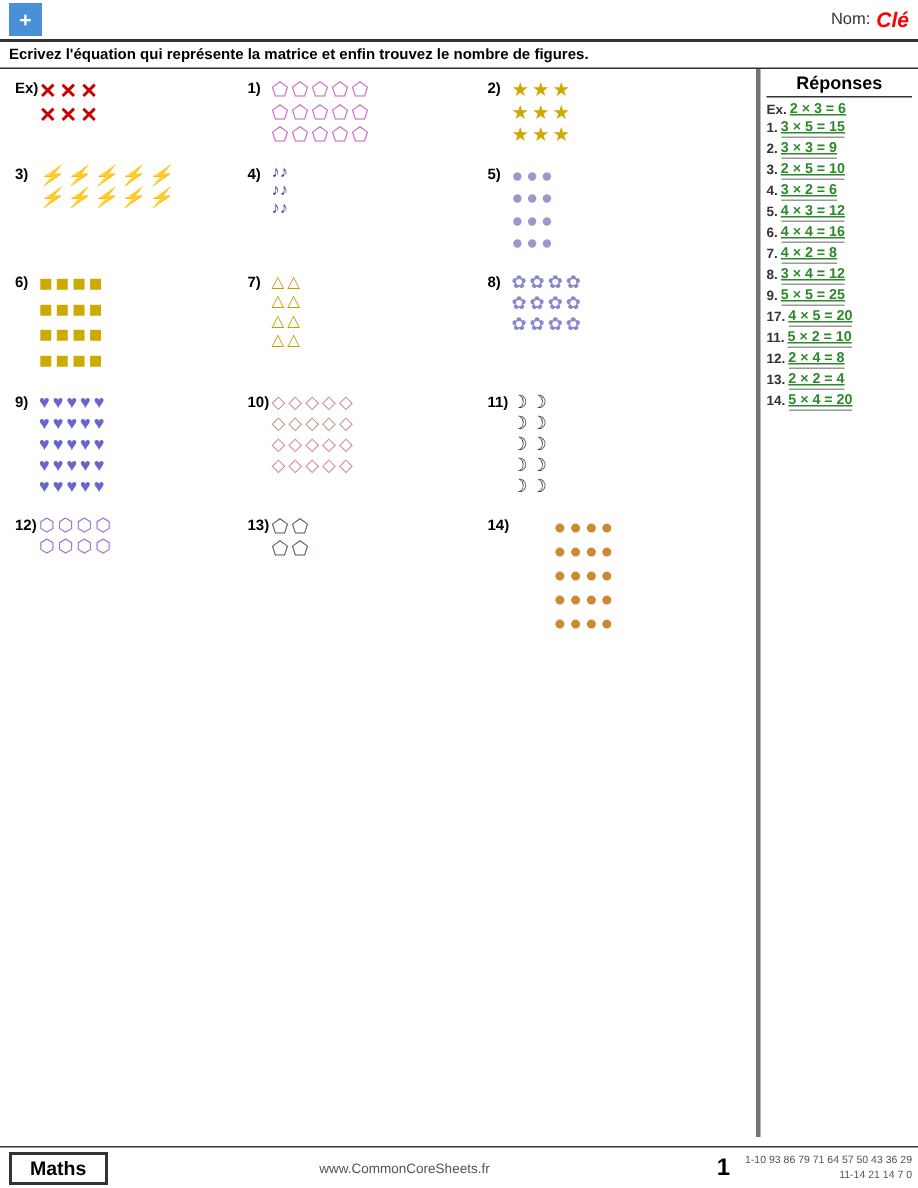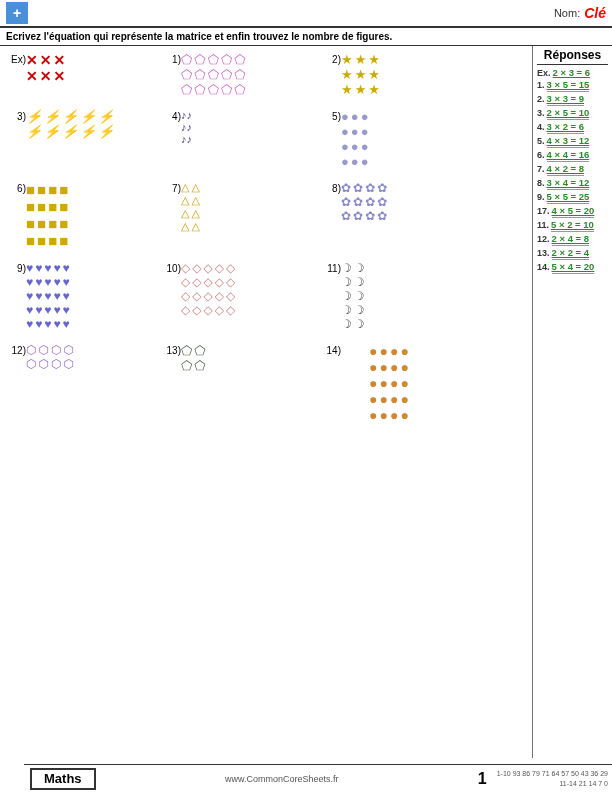--- a/index.html
+++ b/index.html
@@ -60,22 +60,22 @@
 
     
     .exercises {
       flex: 1;
       padding: 4px 6px;
       position: relative;
     }
 
     
     .answers-panel {
-      width: 80px;
-      border-left: 1px solid #737373;
+      width: 108px;
+      border-left: 3px solid #737373;
       padding: 2px 4px;
     }
     .answers-title {
       font-size: 12px;
       font-weight: bold;
       text-align: center;
       border-bottom: 1px solid #333;
       padding-bottom: 2px;
       margin-bottom: 2px;
     }
@@ -126,21 +126,20 @@
     
     .footer {
       position: absolute;
       bottom: 0;
       left: 0;
       right: 0;
       height: 28px;
       border-top: 1px solid #333;
       display: flex;
       align-items: center;
-      margin-left: 24px;
     }
     .footer-maths {
       border: 2px solid #333;
       padding: 2px 12px;
       font-size: 13px;
       font-weight: bold;
       margin-left: 6px;
       height: 22px;
       display: flex;
       align-items: center;
@@ -158,24 +157,23 @@
     }
     .footer-stats {
       font-size: 7px;
       color: #555;
       margin-right: 4px;
       text-align: right;
       line-height: 1.3;
     }
     .ex-num {
       font-size: 10px;
-      font-weight: normal;
+      font-weight: bold;
       min-width: 16px;
       margin-top: 2px;
-      text-align: right;
     }
     .ex-shapes {
       flex: 1;
     }
 
     .ex-block {
       padding: 2px 4px;
     }
 
     .answer-ex {

